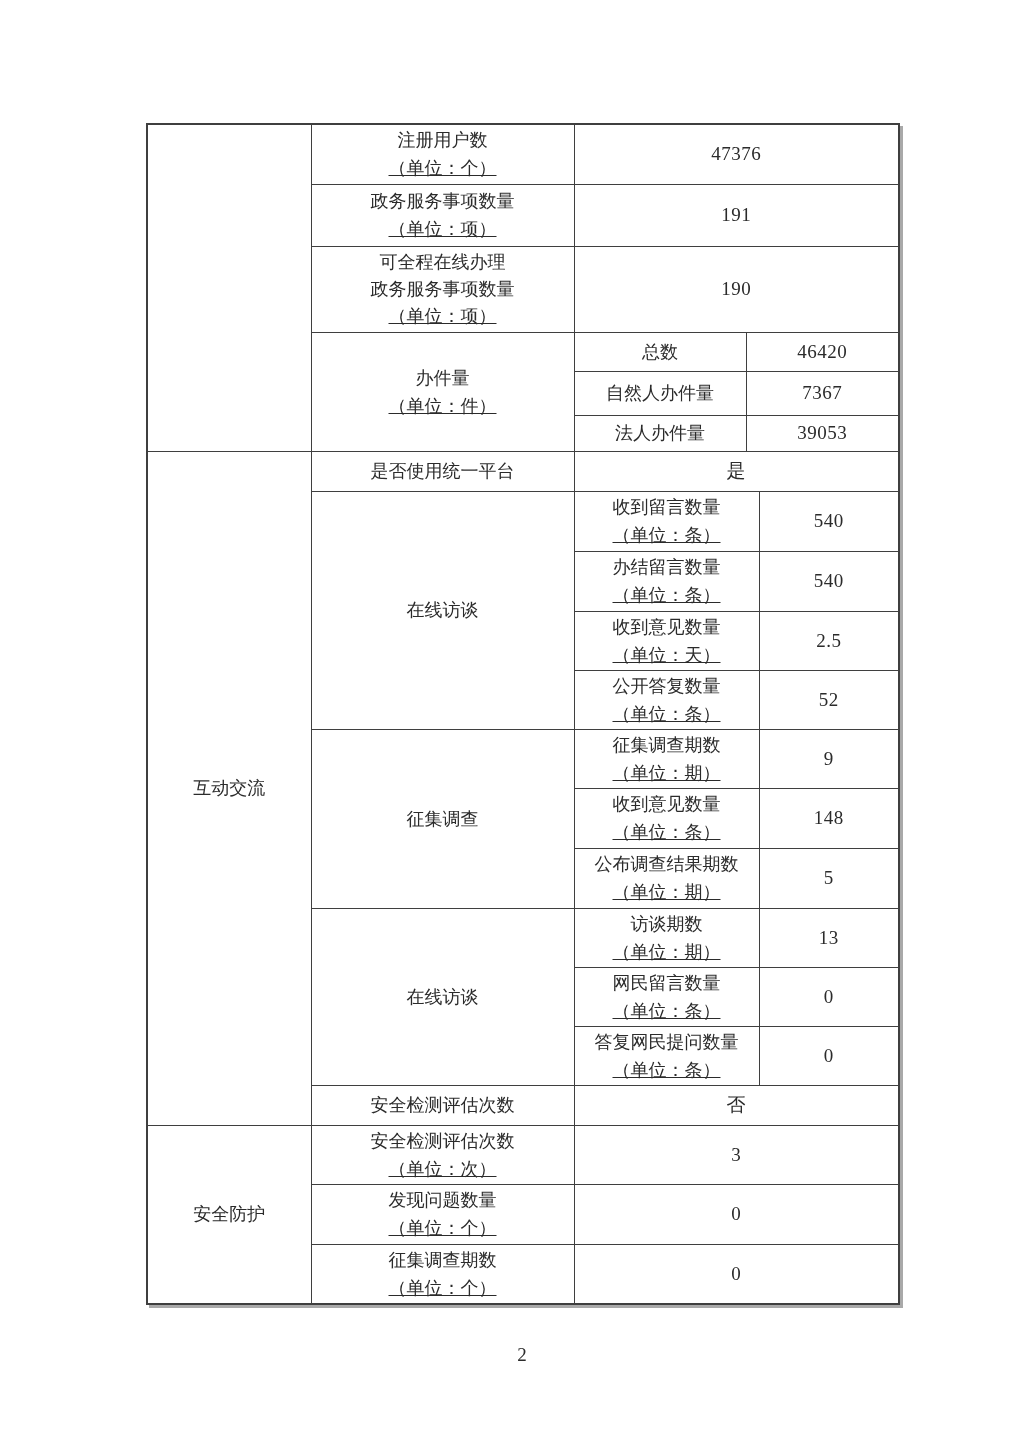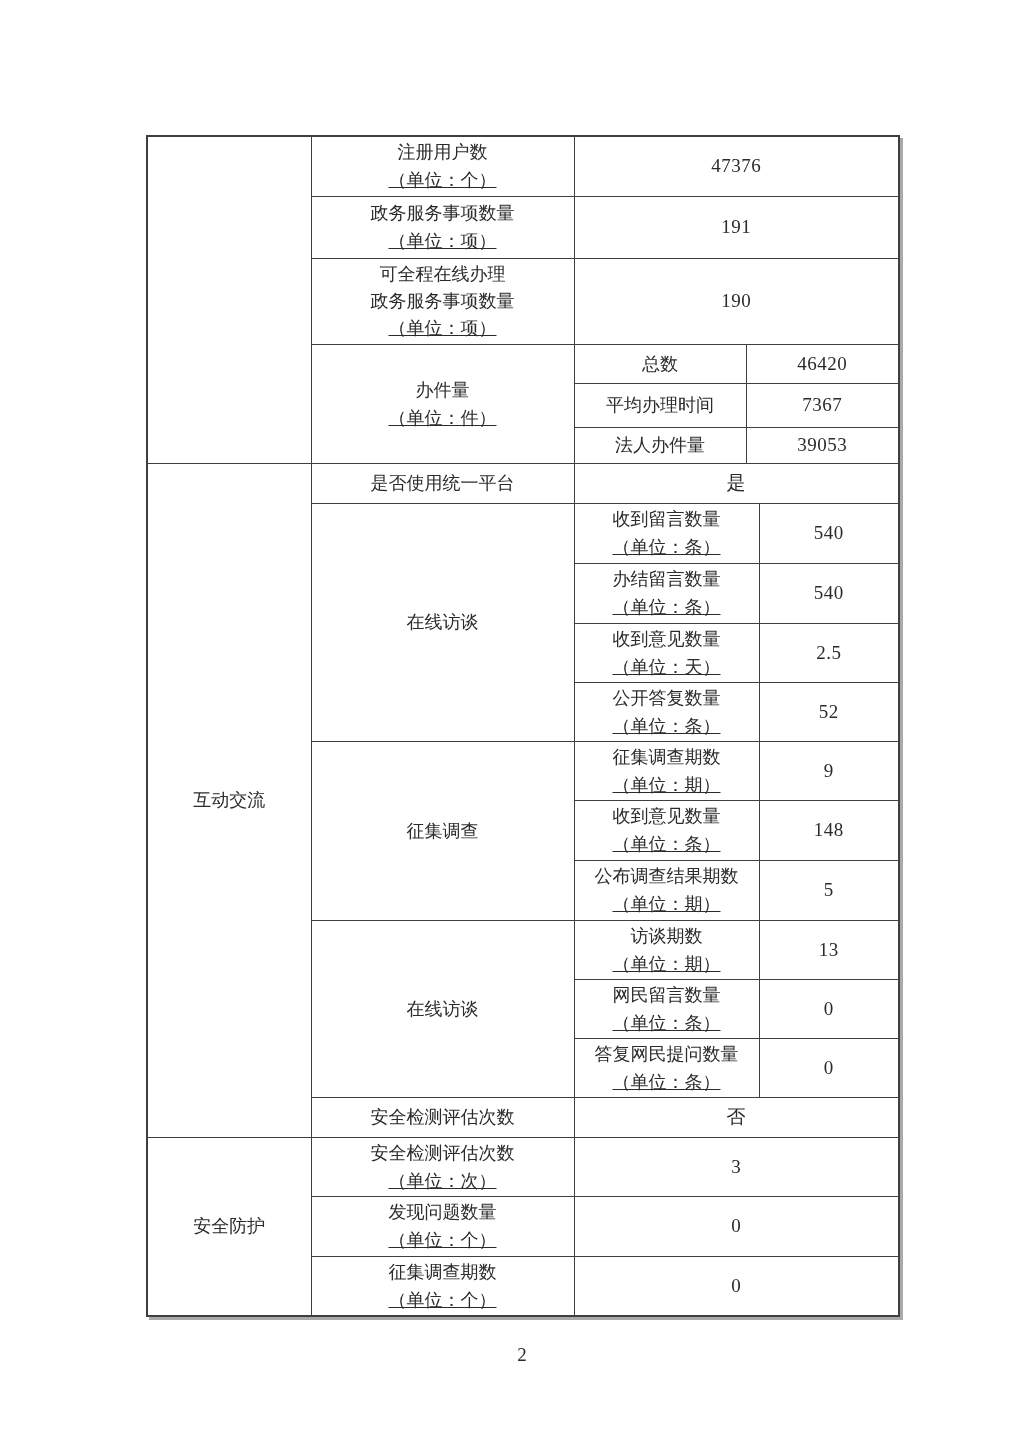--- a/index.html
+++ b/index.html
@@ -22,21 +22,20 @@
   table.report-table {
     position: absolute;
     left: 146px;
     top: 123px;
     width: 752px;
     border-collapse: collapse;
     table-layout: fixed;
     border: 2px solid #3f3f3f;
     box-shadow: 3px 3px 0 0 #a9a9a9;
     background: #ffffff;
-    margin-top: 12px;
   }
   col.cA  { width: 164px; }
   col.cB  { width: 263px; }
   col.cC1 { width: 172px; }
   col.cC2 { width: 13px;  }
   col.cD  { width: 140px; }
   td {
     border: 1px solid #3f3f3f;
     text-align: center;
     vertical-align: middle;
@@ -111,21 +110,21 @@
 
     <tr class="h39">
       <td rowspan="3">
         <div>办件量</div>
         <div class="u">（单位：件）</div>
       </td>
       <td>总数</td>
       <td colspan="2" class="val">46420</td>
     </tr>
     <tr class="h44">
-      <td>平均办理时间</td>
+      <td>自然人办件量</td>
       <td colspan="2" class="val">7367</td>
     </tr>
     <tr class="h36">
       <td>法人办件量</td>
       <td colspan="2" class="val">39053</td>
     </tr>
 
     <tr class="h40">
       <td rowspan="12">互动交流</td>
       <td>是否使用统一平台</td>

